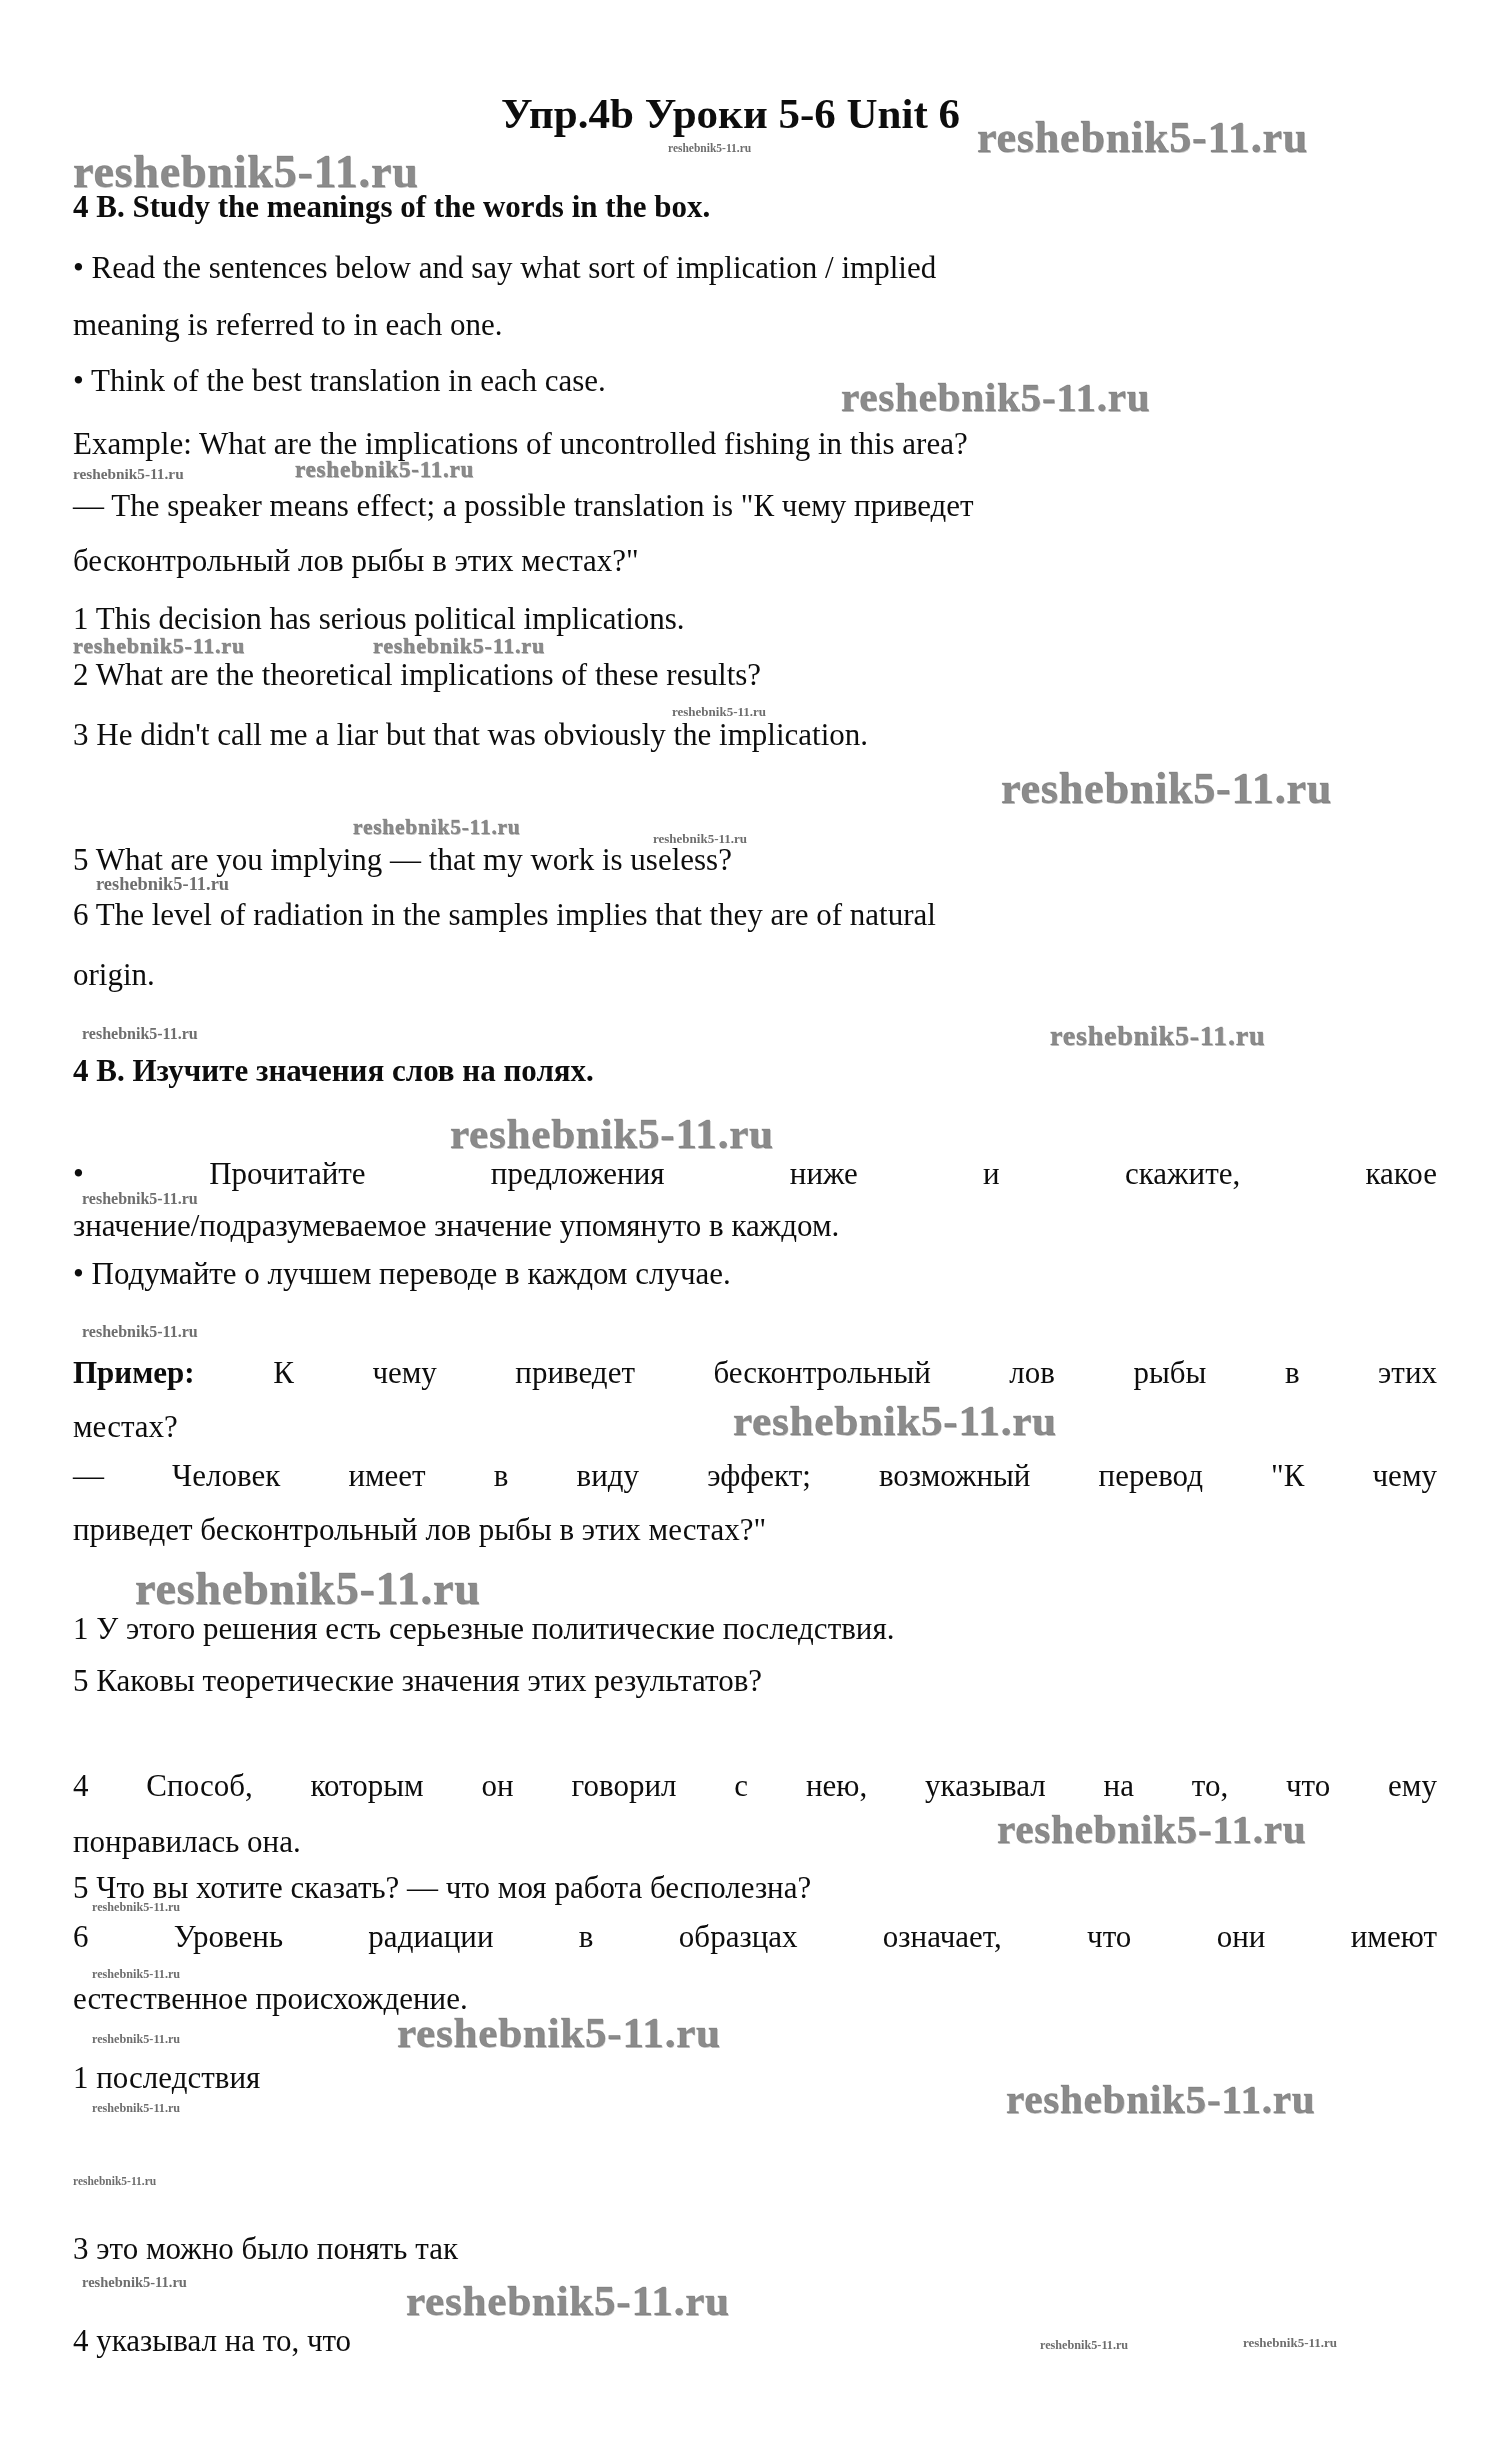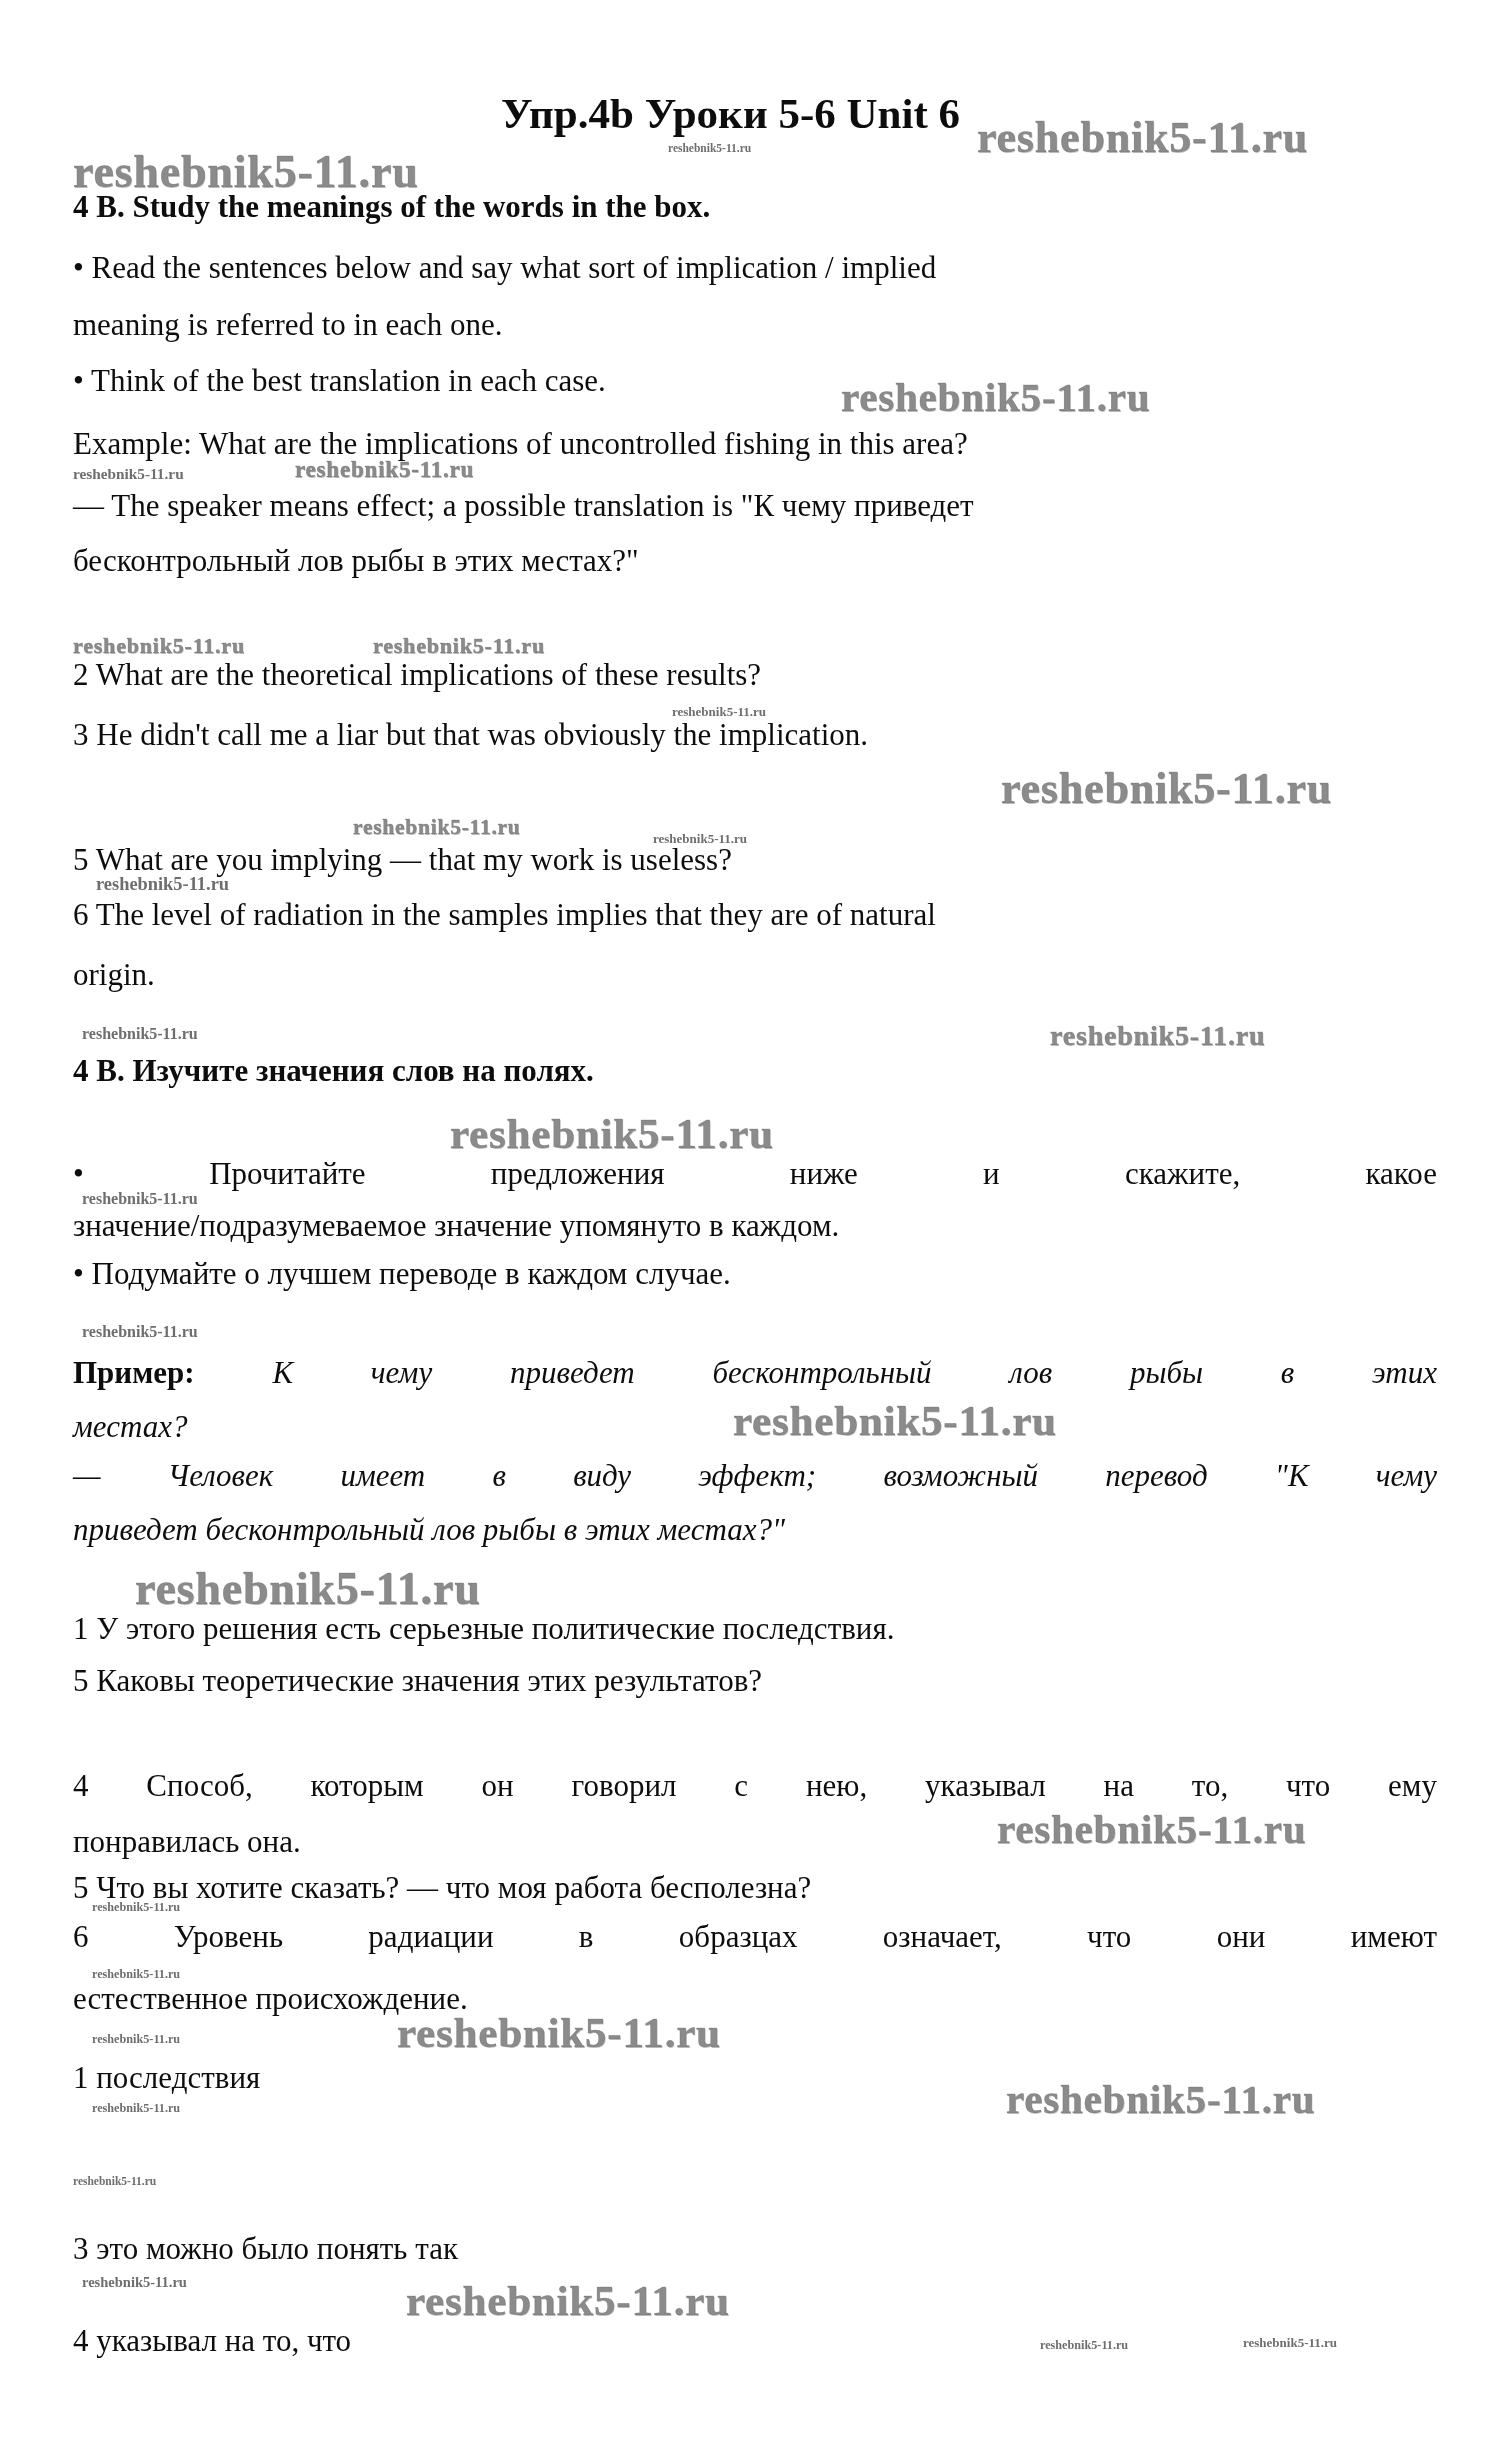--- a/index.html
+++ b/index.html
@@ -24,21 +24,21 @@
     line-height: 1.22;
     white-space: nowrap;
     color: #0d0d0d;
   }
   .just {
     white-space: normal;
     text-align: justify;
     text-align-last: justify;
   }
   .bold   { font-weight: bold; }
-  .italic { font-style: italic; }
+  .italic { }
   .title-line {
     position: absolute;
     left: -24px;
     width: 100%;
     text-align: center;
     font-size: 43px;
     font-weight: bold;
     white-space: nowrap;
   }
   .wm {
@@ -98,20 +98,21 @@
   <span class="wm wm-sm" style="left:1040px;top:2338px;font-size:12.2px">reshebnik5-11.ru</span>
   <span class="wm wm-sm" style="left:1243px;top:2335px;font-size:13px">reshebnik5-11.ru</span>
 
   <div class="line bold" style="top:188px">4 B. Study the meanings of the words in the box.</div>
   <div class="line" style="top:249px">• Read the sentences below and say what sort of implication / implied</div>
   <div class="line" style="top:362px">• Think of the best translation in each case.</div>
   <div class="line" style="top:306px">meaning is referred to in each one.</div>
   <div class="line" style="top:425px">Example: What are the implications of uncontrolled fishing in this area?</div>
   <div class="line" style="top:487px">— The speaker means effect; a possible translation is "К чему приведет</div>
   <div class="line" style="top:542px">бесконтрольный лов рыбы в этих местах?"</div>
+  <div class="line" style="top:600px">1 This decision has serious political implications.</div>
   <div class="line" style="top:656px">2 What are the theoretical implications of these results?</div>
   <div class="line" style="top:716px">3 He didn't call me a liar but that was obviously the implication.</div>
   <div class="line" style="top:841px">5 What are you implying — that my work is useless?</div>
   <div class="line" style="top:896px">6 The level of radiation in the samples implies that they are of natural</div>
   <div class="line" style="top:956px">origin.</div>
 
   <div class="line bold" style="top:1052px">4 В. Изучите значения слов на полях.</div>
   <div class="line just" style="top:1155px">• Прочитайте предложения ниже и скажите, какое</div>
   <div class="line" style="top:1207px">значение/подразумеваемое значение упомянуто в каждом.</div>
   <div class="line" style="top:1255px">• Подумайте о лучшем переводе в каждом случае.</div>

